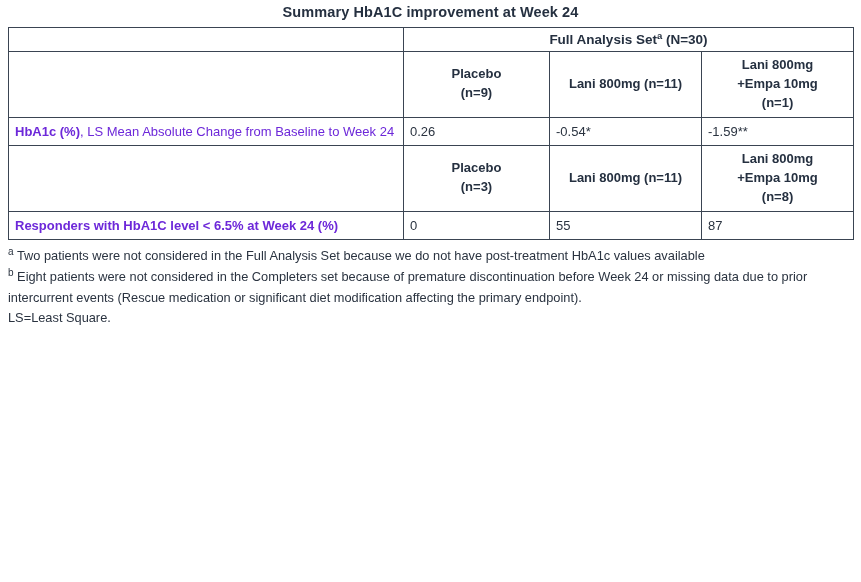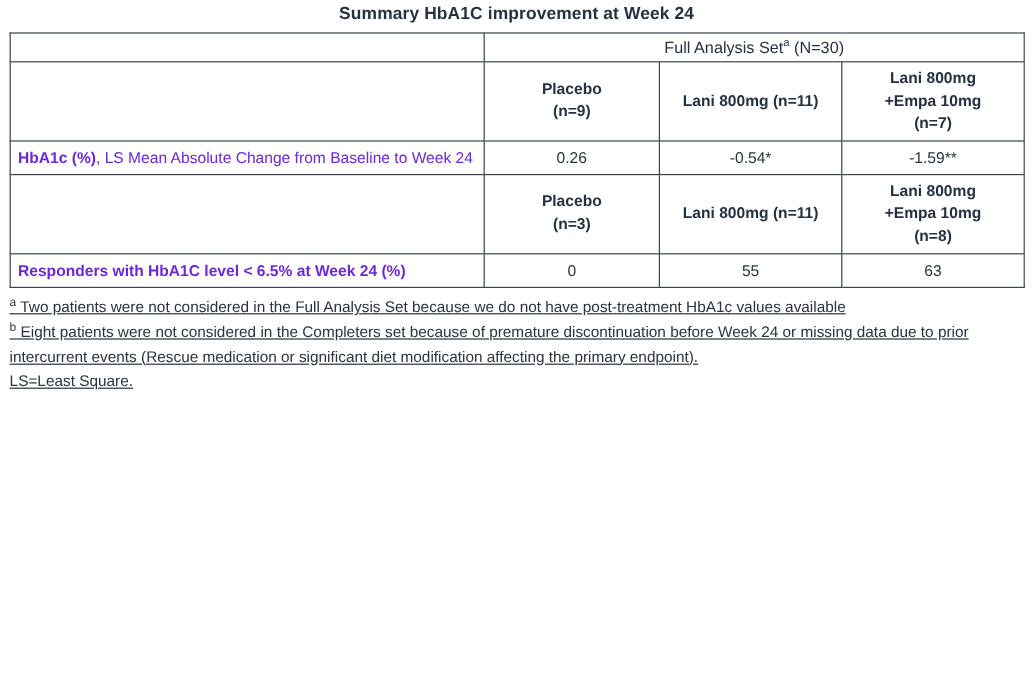--- a/index.html
+++ b/index.html
@@ -38,21 +38,21 @@
     vertical-align: middle;
     padding: 4px 6px;
   }
   .col-label { width: 395px; }
   .col-a { width: 146px; }
   .col-b { width: 152px; }
   .col-c { width: 152px; }
 
   .grp-head {
     text-align: center;
-    font-weight: normal;
+    font-weight: bold;
     font-size: 13.5px;
     padding: 6px 4px;
     color: #253040;
   }
   .blank-cell { border: 1px solid #3a4452; }
 
   .colhead {
     text-align: center;
     font-weight: bold;
     line-height: 1.45;
@@ -62,39 +62,37 @@
   }
   .rowlabel {
     text-align: left;
     line-height: 1.5;
     font-size: 13px;
     padding: 6px 7px;
     color: #6d28d9;
   }
   .rowlabel b { font-weight: bold; }
   .datacell {
-    text-align: center;
     font-size: 13px;
     color: #2a3340;
   }
   sup {
     font-size: 9.5px;
     vertical-align: super;
     line-height: 0;
   }
   .notes {
     margin-top: 6px;
     font-size: 12.8px;
     line-height: 1.62;
     color: #2a3340;
     width: 849px;
   }
   .notes p {
     margin: 0 0 0 0;
-    text-decoration: underline;
   }
   .notes .sup-lead {
     font-size: 10px;
     vertical-align: super;
     line-height: 0;
   }
 </style>
 </head>
 <body>
 
@@ -121,21 +119,21 @@
         <td class="colhead">
           <div>Placebo</div>
           <div>(n=9)</div>
         </td>
         <td class="colhead">
           <div>Lani 800mg (n=11)</div>
         </td>
         <td class="colhead">
           <div>Lani 800mg</div>
           <div>+Empa 10mg</div>
-          <div>(n=7)</div>
+          <div>(n=1)</div>
         </td>
       </tr>
 
       <tr>
         <td class="rowlabel"><b>HbA1c (%)</b><span>, LS Mean Absolute Change from Baseline to Week 24</span></td>
         <td class="datacell">0.26</td>
         <td class="datacell">-0.54*</td>
         <td class="datacell">-1.59**</td>
       </tr>
 
@@ -153,21 +151,21 @@
           <div>Lani 800mg</div>
           <div>+Empa 10mg</div>
           <div>(n=8)</div>
         </td>
       </tr>
 
       <tr>
         <td class="rowlabel"><b>Responders with HbA1C level &lt; 6.5% at Week 24 (%)</b></td>
         <td class="datacell">0</td>
         <td class="datacell">55</td>
-        <td class="datacell">63</td>
+        <td class="datacell">87</td>
       </tr>
 
     </tbody>
   </table>
 
   <div class="notes">
     <p><span class="sup-lead">a</span><span> Two patients were not considered in the Full Analysis Set because we do not have post-treatment HbA1c values available</span></p>
     <p><span class="sup-lead">b</span><span> Eight patients were not considered in the Completers set because of premature discontinuation before Week 24 or missing data due to prior intercurrent events (Rescue medication or significant diet modification affecting the primary endpoint).</span></p>
     <p><span>LS=Least Square.</span></p>
   </div>

